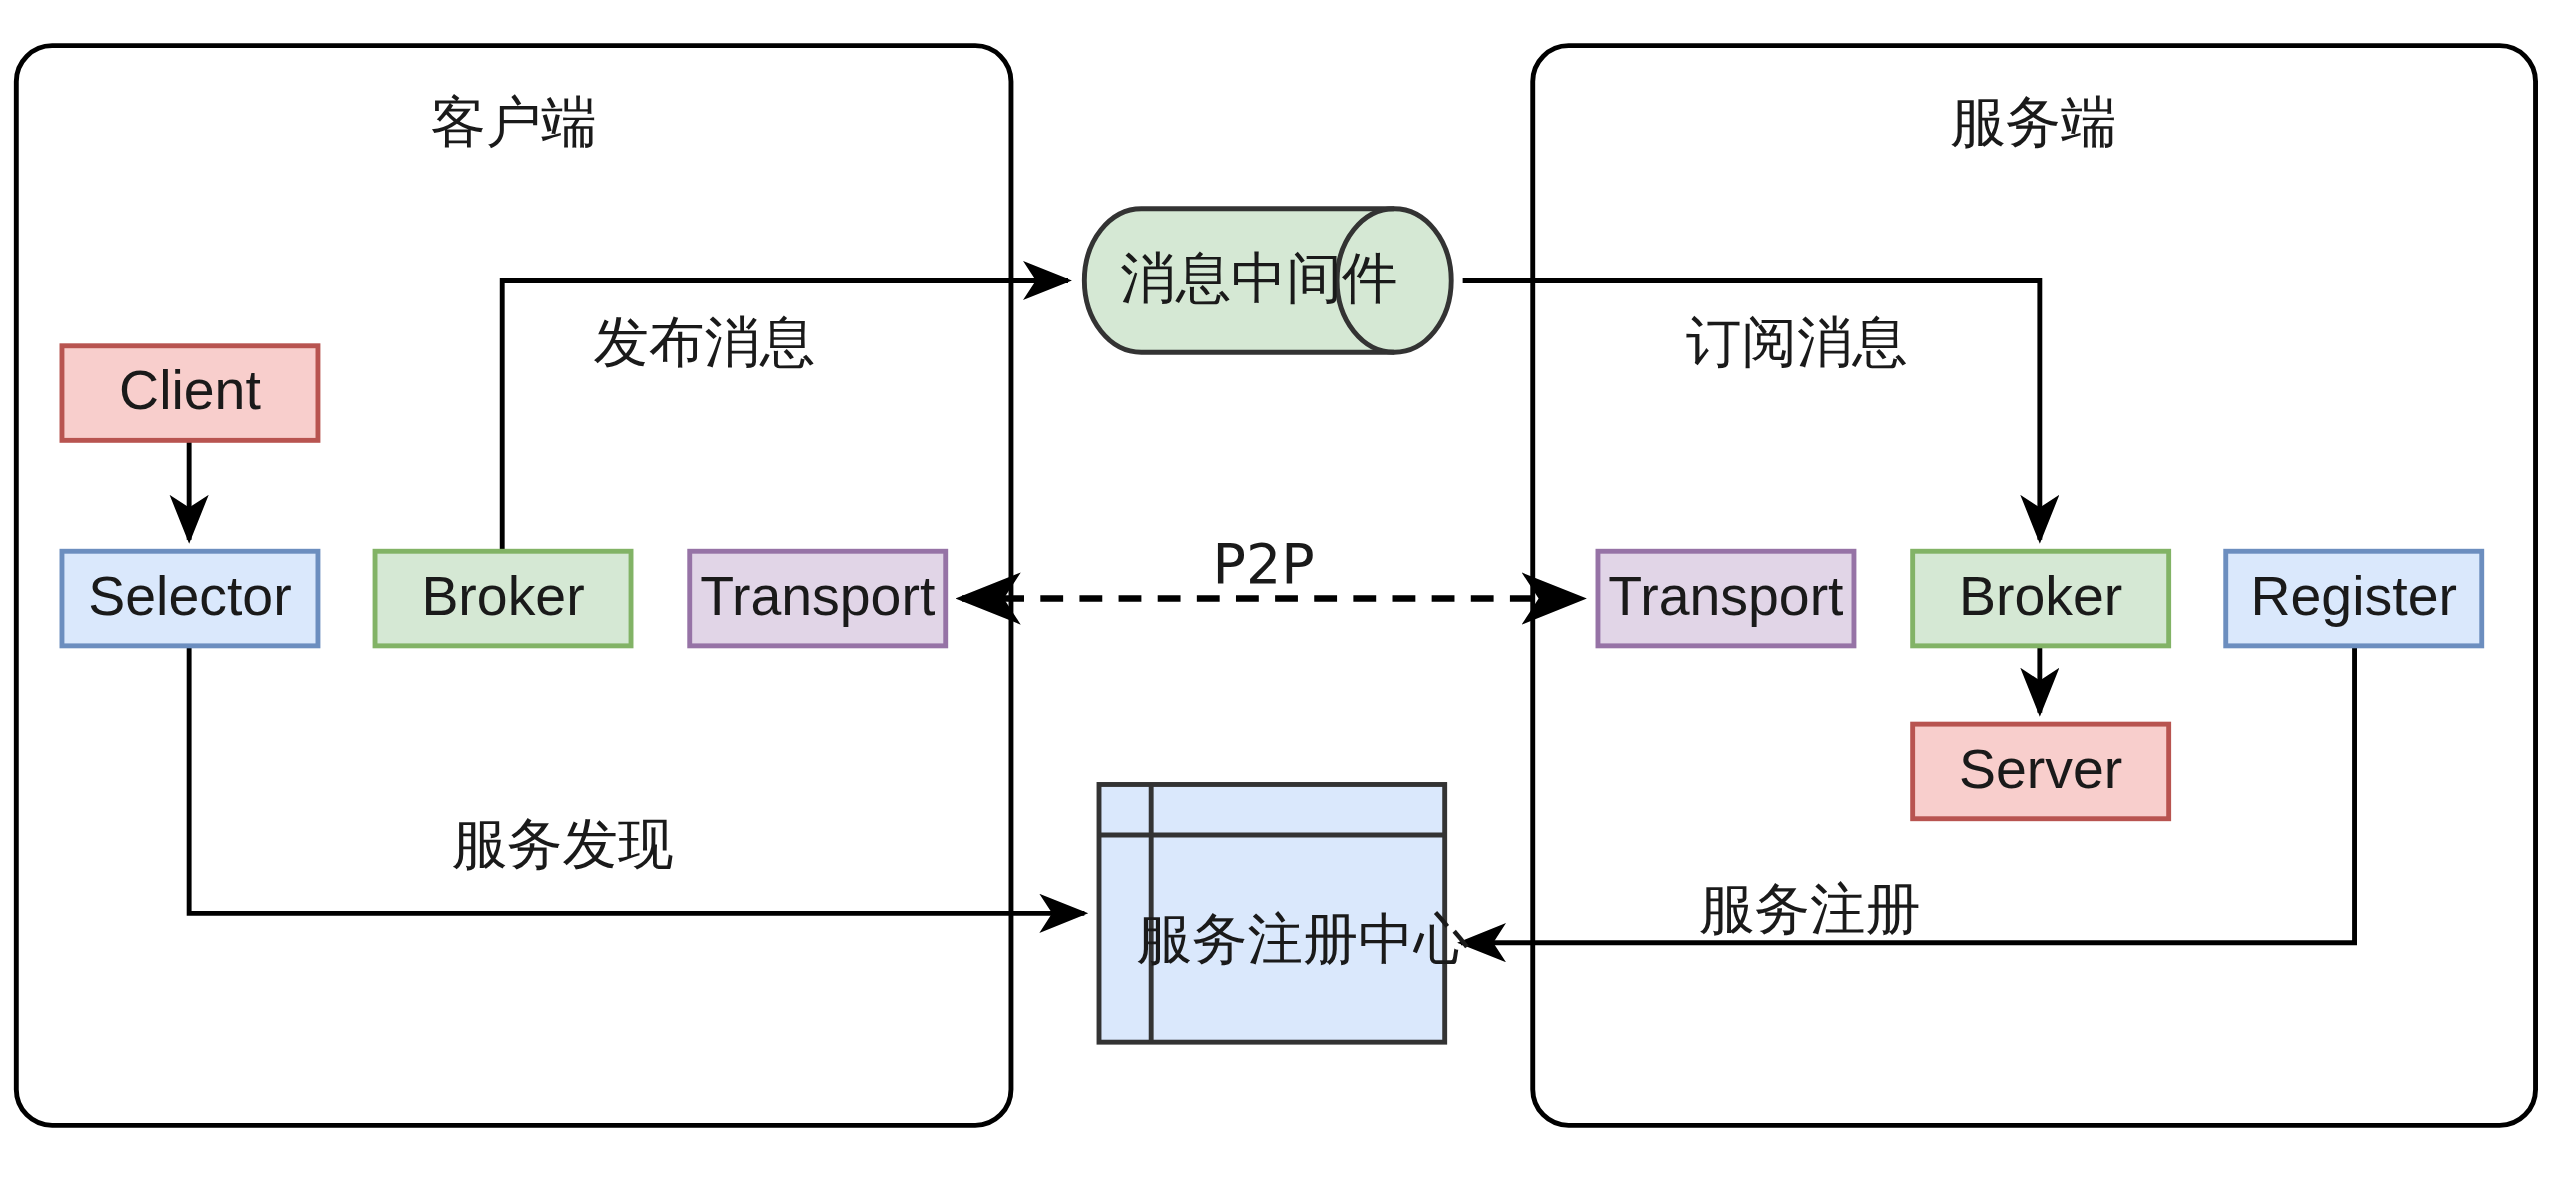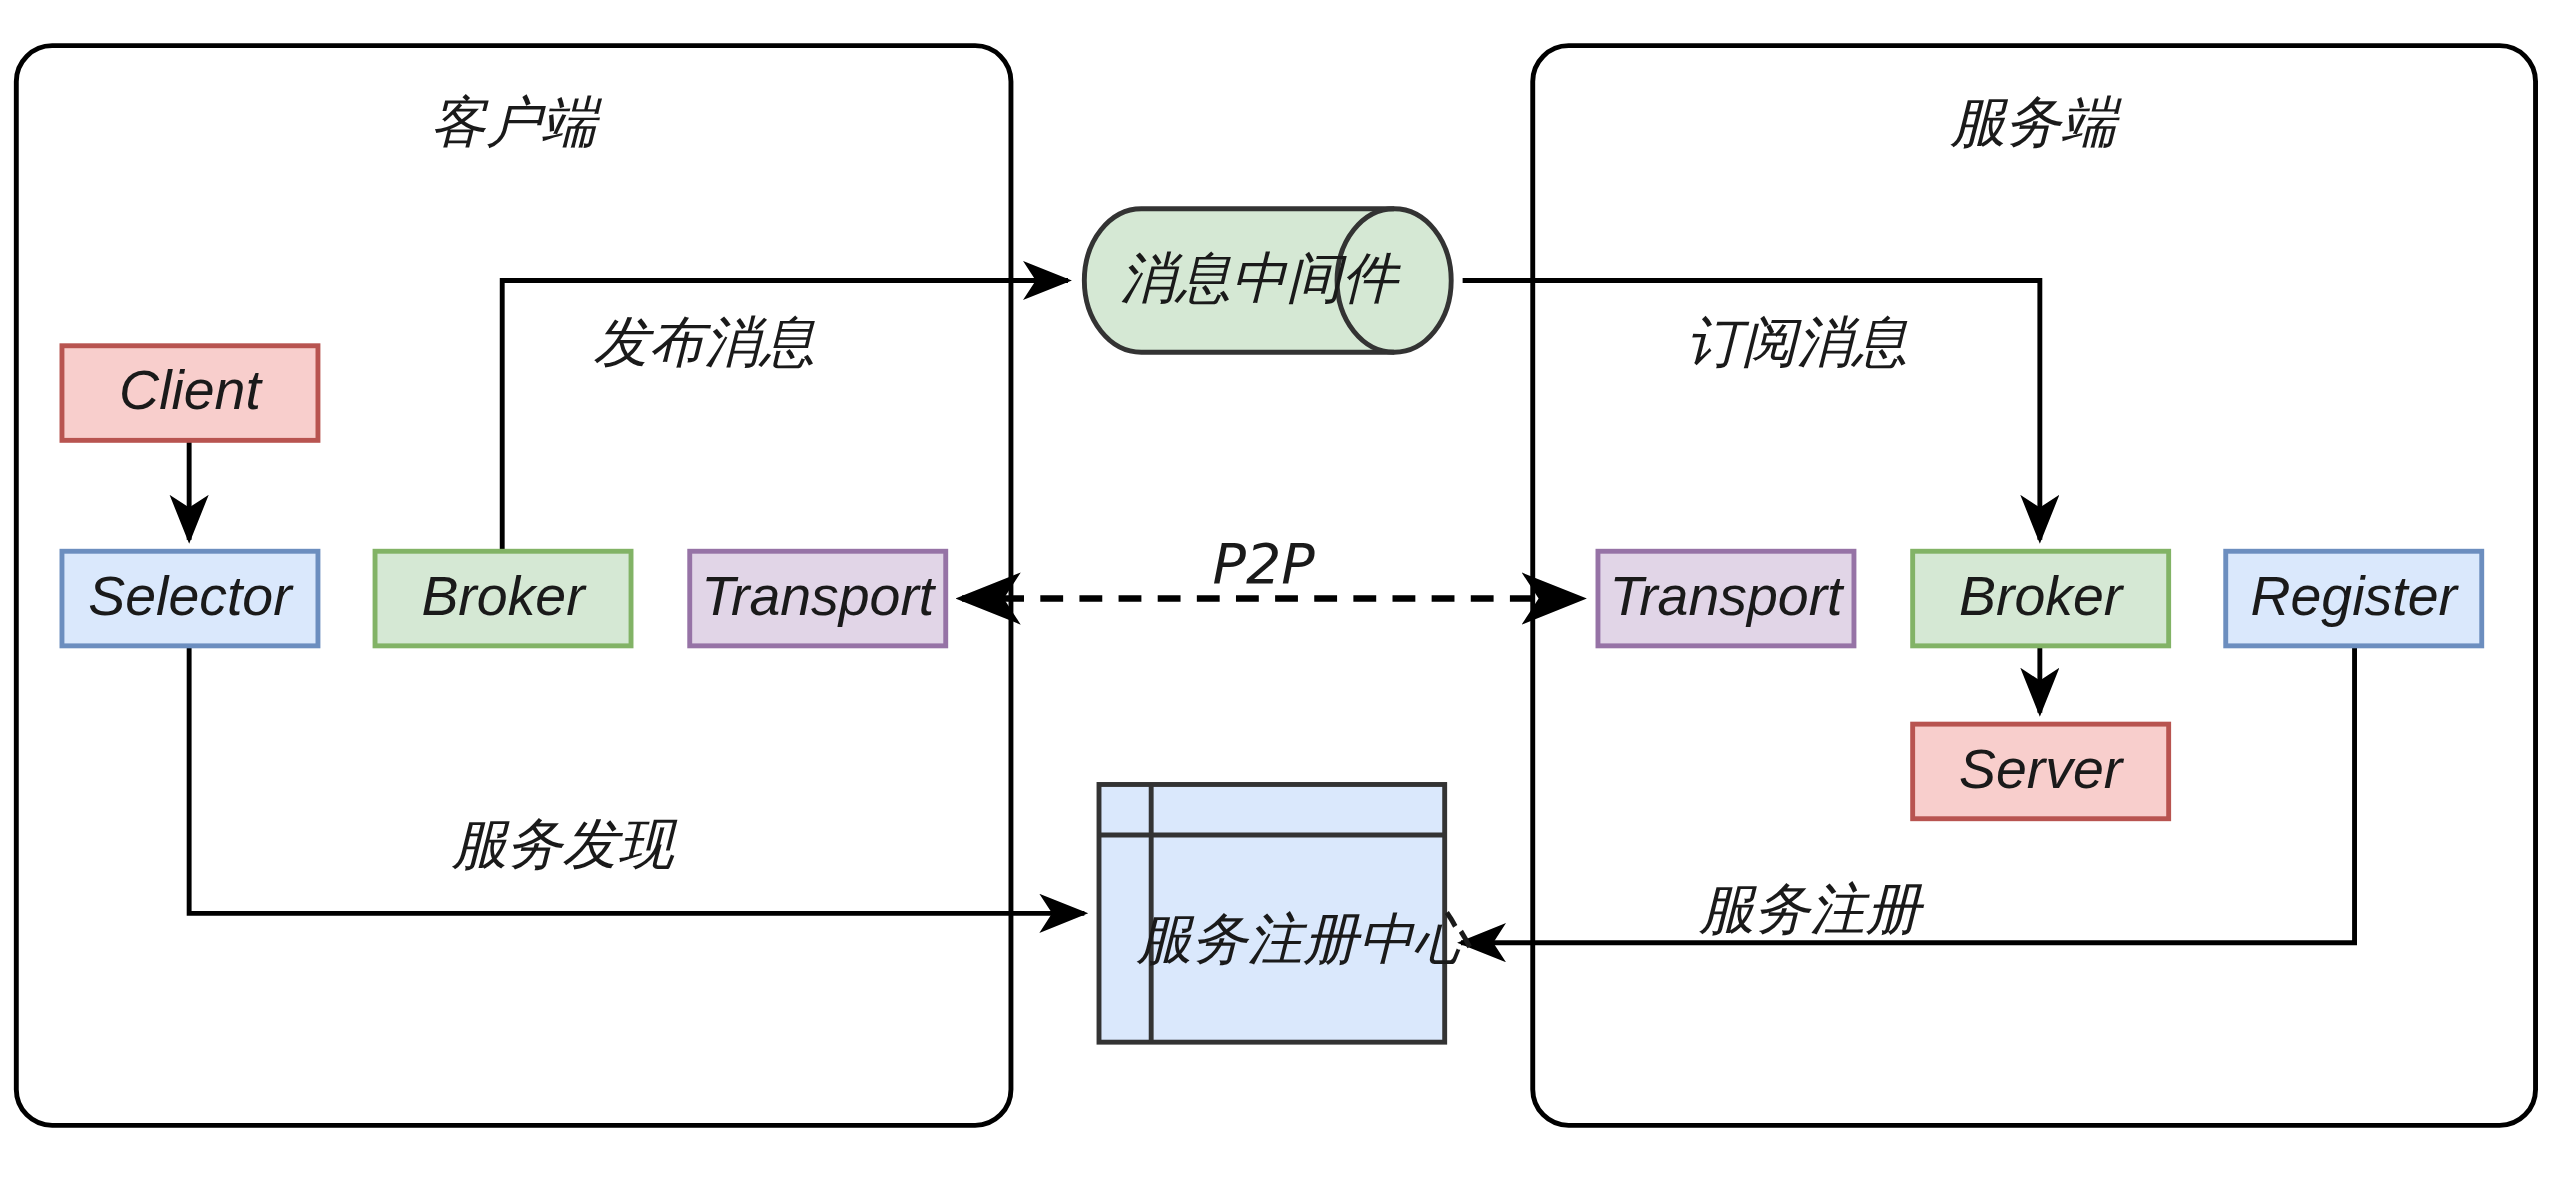--- a/index.html
+++ b/index.html
@@ -10,21 +10,20 @@
   body {
     width: 2560px;
     height: 1202px;
     overflow: hidden;
     font-family: "Liberation Sans", "DejaVu Sans", sans-serif;
   }
   #diagram-root {
     position: relative;
     width: 2560px;
     height: 1202px;
-    font-style: italic;
   }
   svg#diagram {
     display: block;
     width: 2560px;
     height: 1202px;
   }
   .node-label {
     font-family: "Liberation Sans", "DejaVu Sans", sans-serif;
     font-size: 34px;
     fill: #1a1a1a;

